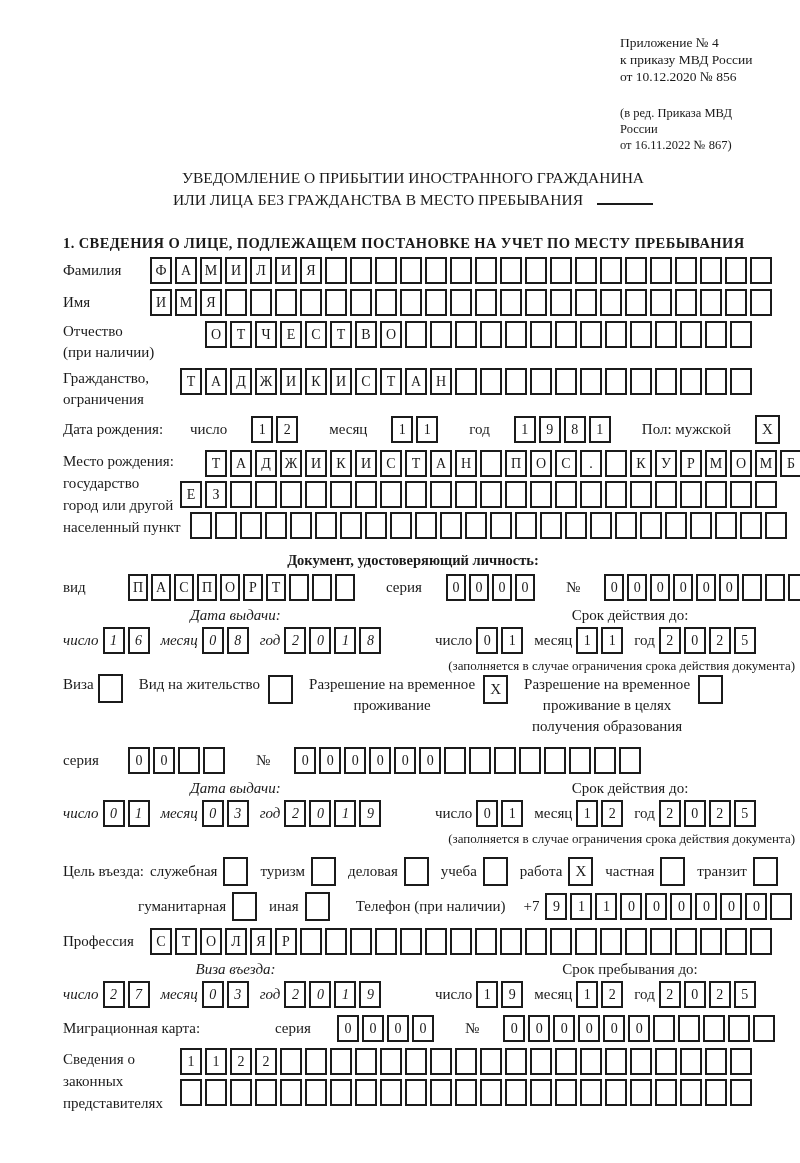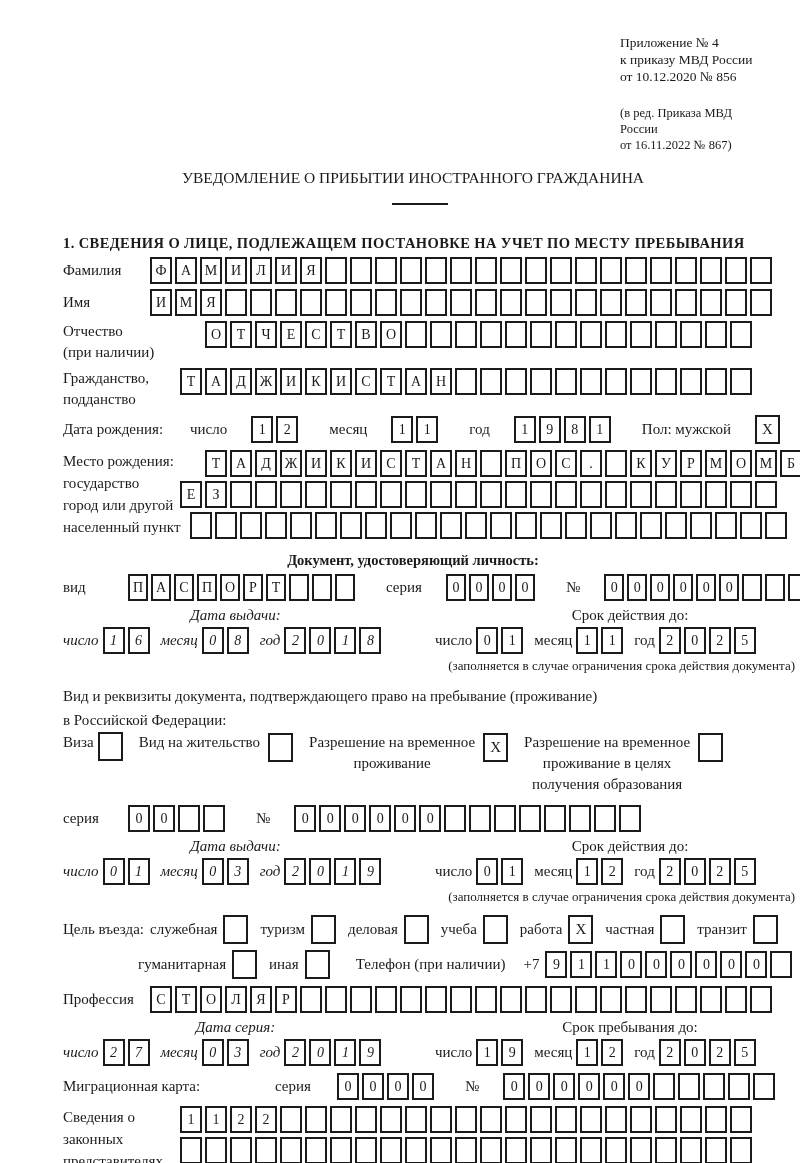--- a/index.html
+++ b/index.html
@@ -75,21 +75,21 @@
     <div>от 10.12.2020 № 856</div>
     <div class="amend">
       <div>(в ред. Приказа МВД России</div>
       <div>от 16.11.2022 № 867)</div>
     </div>
   </div>
 
   <div class="title">
     <div>УВЕДОМЛЕНИЕ О ПРИБЫТИИ ИНОСТРАННОГО ГРАЖДАНИНА</div>
     <div>
-      <span class="blank-line"></span>
+      <span>ИЛИ ЛИЦА БЕЗ ГРАЖДАНСТВА В МЕСТО ПРЕБЫВАНИЯ</span><span class="blank-line"></span>
     </div>
   </div>
 
   <div class="sec">1. СВЕДЕНИЯ О ЛИЦЕ, ПОДЛЕЖАЩЕМ ПОСТАНОВКЕ НА УЧЕТ ПО МЕСТУ ПРЕБЫВАНИЯ</div>
 
   <div class="frow">
     <span class="lbl w67">Фамилия</span>
     <span class="cellrow">
         <span class="cell">Ф</span>
         <span class="cell">А</span>
@@ -177,21 +177,21 @@
         <span class="cell"></span>
         <span class="cell"></span>
         <span class="cell"></span>
         <span class="cell"></span>
       </span>
   </div>
 
   <div class="stackrow">
     <span class="lbl2 w117">
       <span>Гражданство,</span><br>
-      <span>подданство</span>
+      <span>ограничения</span>
     </span>
     <span class="cellrow">
         <span class="cell">Т</span>
         <span class="cell">А</span>
         <span class="cell">Д</span>
         <span class="cell">Ж</span>
         <span class="cell">И</span>
         <span class="cell">К</span>
         <span class="cell">И</span>
         <span class="cell">С</span>
@@ -405,24 +405,20 @@
             <span class="cell">2</span>
             <span class="cell">0</span>
             <span class="cell">2</span>
             <span class="cell">5</span>
           </span>
       </div>
       <div class="note">(заполняется в случае ограничения срока действия документа)</div>
     </div>
   </div>
 
-  <div class="para">
-    <div>Вид и реквизиты документа, подтверждающего право на пребывание (проживание)</div>
-    <div>в Российской Федерации:</div>
-  </div>
 
   <div class="vrow">
     <span class="vlbl">Виза</span>
     <span class="box" style="margin-left:4px;"></span>
     <span class="gap16"></span>
     <span class="vlbl">Вид на жительство</span>
     <span class="box vbox"></span>
     <span class="gap16"></span>
     <span class="vlbl">
       <span>Разрешение на временное</span><br>
@@ -578,21 +574,21 @@
         <span class="cell"></span>
         <span class="cell"></span>
         <span class="cell"></span>
         <span class="cell"></span>
         <span class="cell"></span>
       </span>
   </div>
 
   <div class="dates">
     <div class="dcol1">
-      <div class="dhead">Дата серия:</div>
+      <div class="dhead">Виза въезда:</div>
       <div class="dgrp">
         <span class="dlbl">число</span>
         <span class="cellrow">
             <span class="cell">2</span>
             <span class="cell">7</span>
           </span>
         <span class="dlbl ml8">месяц</span>
         <span class="cellrow">
             <span class="cell">0</span>
             <span class="cell">3</span>

